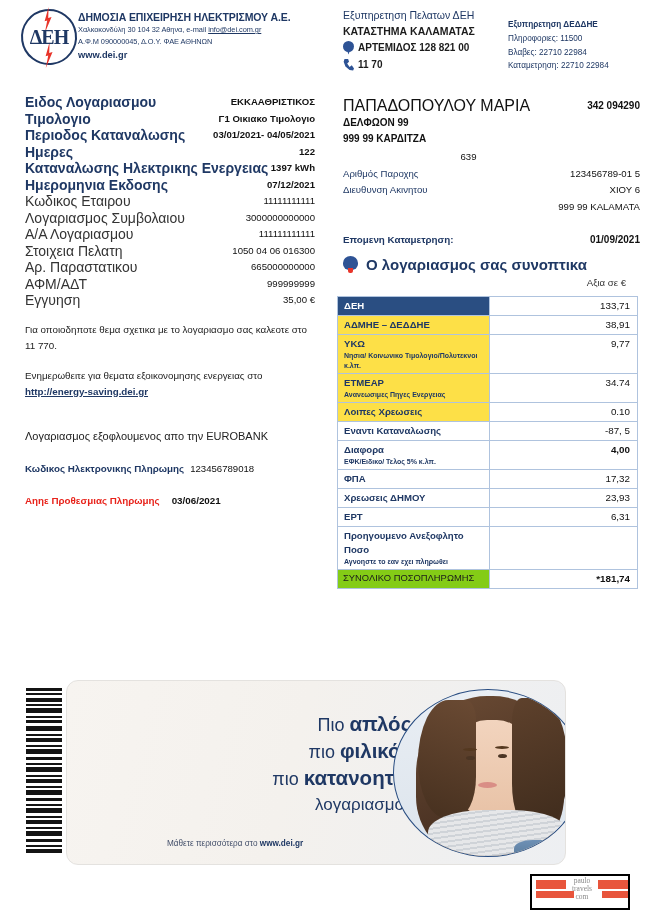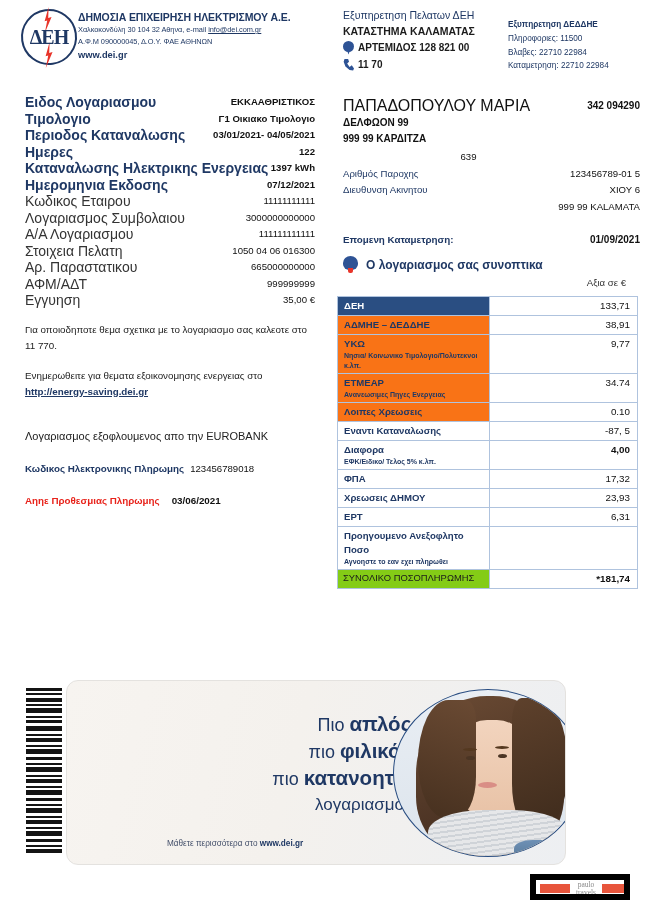--- a/index.html
+++ b/index.html
@@ -131,35 +131,35 @@
   .summary-head { display:flex; align-items:center; gap:8px; margin-top:6px; }
   .bulb-icon { position:relative; width:15px; height:17px; flex:0 0 15px; }
   .bulb-icon .glass {
     position:absolute; left:0; top:0; width:15px; height:14px;
     background:#2E5395; border-radius:50% 50% 42% 42%;
   }
   .bulb-icon .base {
     position:absolute; left:5px; top:12px; width:5px; height:5px;
     background:#E8342A; border-radius:0 0 2px 2px;
   }
-  .summary-title { font-size:12px; font-weight:bold; color:#1F3864; }
+  .summary-title { font-size:15px; font-weight:bold; color:#1F3864; }
   .axia { font-size:9.6px; color:#333; text-align:right; padding-right:14px; margin-top:4px; }
 
   
   .charges { position:absolute; left:337px; top:296px; width:301px; border-collapse:collapse; }
   .charges td { border:1px solid #AFC3DE; vertical-align:top; padding:0; }
   .charges td.lbl { width:152px; padding:2px 5px 2px 6px; }
   .charges td.val { padding:2px 7px 2px 10px; text-align:right; }
   .c-main { font-size:9.6px; font-weight:bold; color:#1F3864; line-height:14px; }
   .c-sub { font-size:7px; font-weight:bold; color:#1F3864; line-height:10px; }
   .c-amt { font-size:9.8px; color:#111; line-height:14px; }
   .c-amt.b { font-weight:bold; }
   tr.dark td.lbl { background:#2A4E82; }
   tr.dark .c-main { color:#ffffff; }
-  tr.tint td.lbl { background:#f97316; }
+  tr.tint td.lbl { background:#fde047; }
   tr.total td.lbl { background:#84cc16; padding:1px 5px; }
   tr.total .c-main { color:#1b1b1b; font-weight:normal; font-size:9.4px; }
   tr.total .c-amt { font-weight:bold; }
 
   
   .barcode { position:absolute; left:22px; top:684px; width:44px; height:172px; overflow:hidden; background:#fff; }
   .ad {
     position:absolute; left:66px; top:680px; width:500px; height:185px;
     background:linear-gradient(105deg,#F7F4F0 0%, #F4F1ED 45%, #EDEFF2 100%);
     border-radius:12px;
@@ -214,22 +214,22 @@
     background:repeating-linear-gradient(172deg,#E6E7E9 0 3px,#CFD3D8 3px 5px);
     border-radius:40% 40% 0 0;
   }
   .ph-jeans {
     position:absolute; left:120px; top:150px; width:62px; height:28px;
     background:linear-gradient(180deg,#6E90B5 0%, #4F718F 100%);
     border-radius:30% 10% 0 0;
   }
 
   .paulo {
-    position:absolute; left:530px; top:874px; width:100px; height:26px;
-    border:6px solid #000000; background:#fff;
+    position:absolute; left:530px; top:874px; width:100px; height:36px;
+    border:2px solid #000000; background:#fff;
     overflow:hidden;
   }
   .paulo .bar { position:absolute; background:#E8553C; }
   .paulo .b1 { left:4px;  top:4px;  width:30px; height:9px; }
   .paulo .b2 { left:66px; top:4px;  width:30px; height:9px; }
   .paulo .b3 { left:4px;  top:15px; width:38px; height:7px; }
   .paulo .b4 { left:70px; top:15px; width:26px; height:7px; }
   .paulo .txt {
     position:absolute; left:0; top:1px; width:100px; text-align:center;
     font-family:"Liberation Serif","DejaVu Serif",serif;

